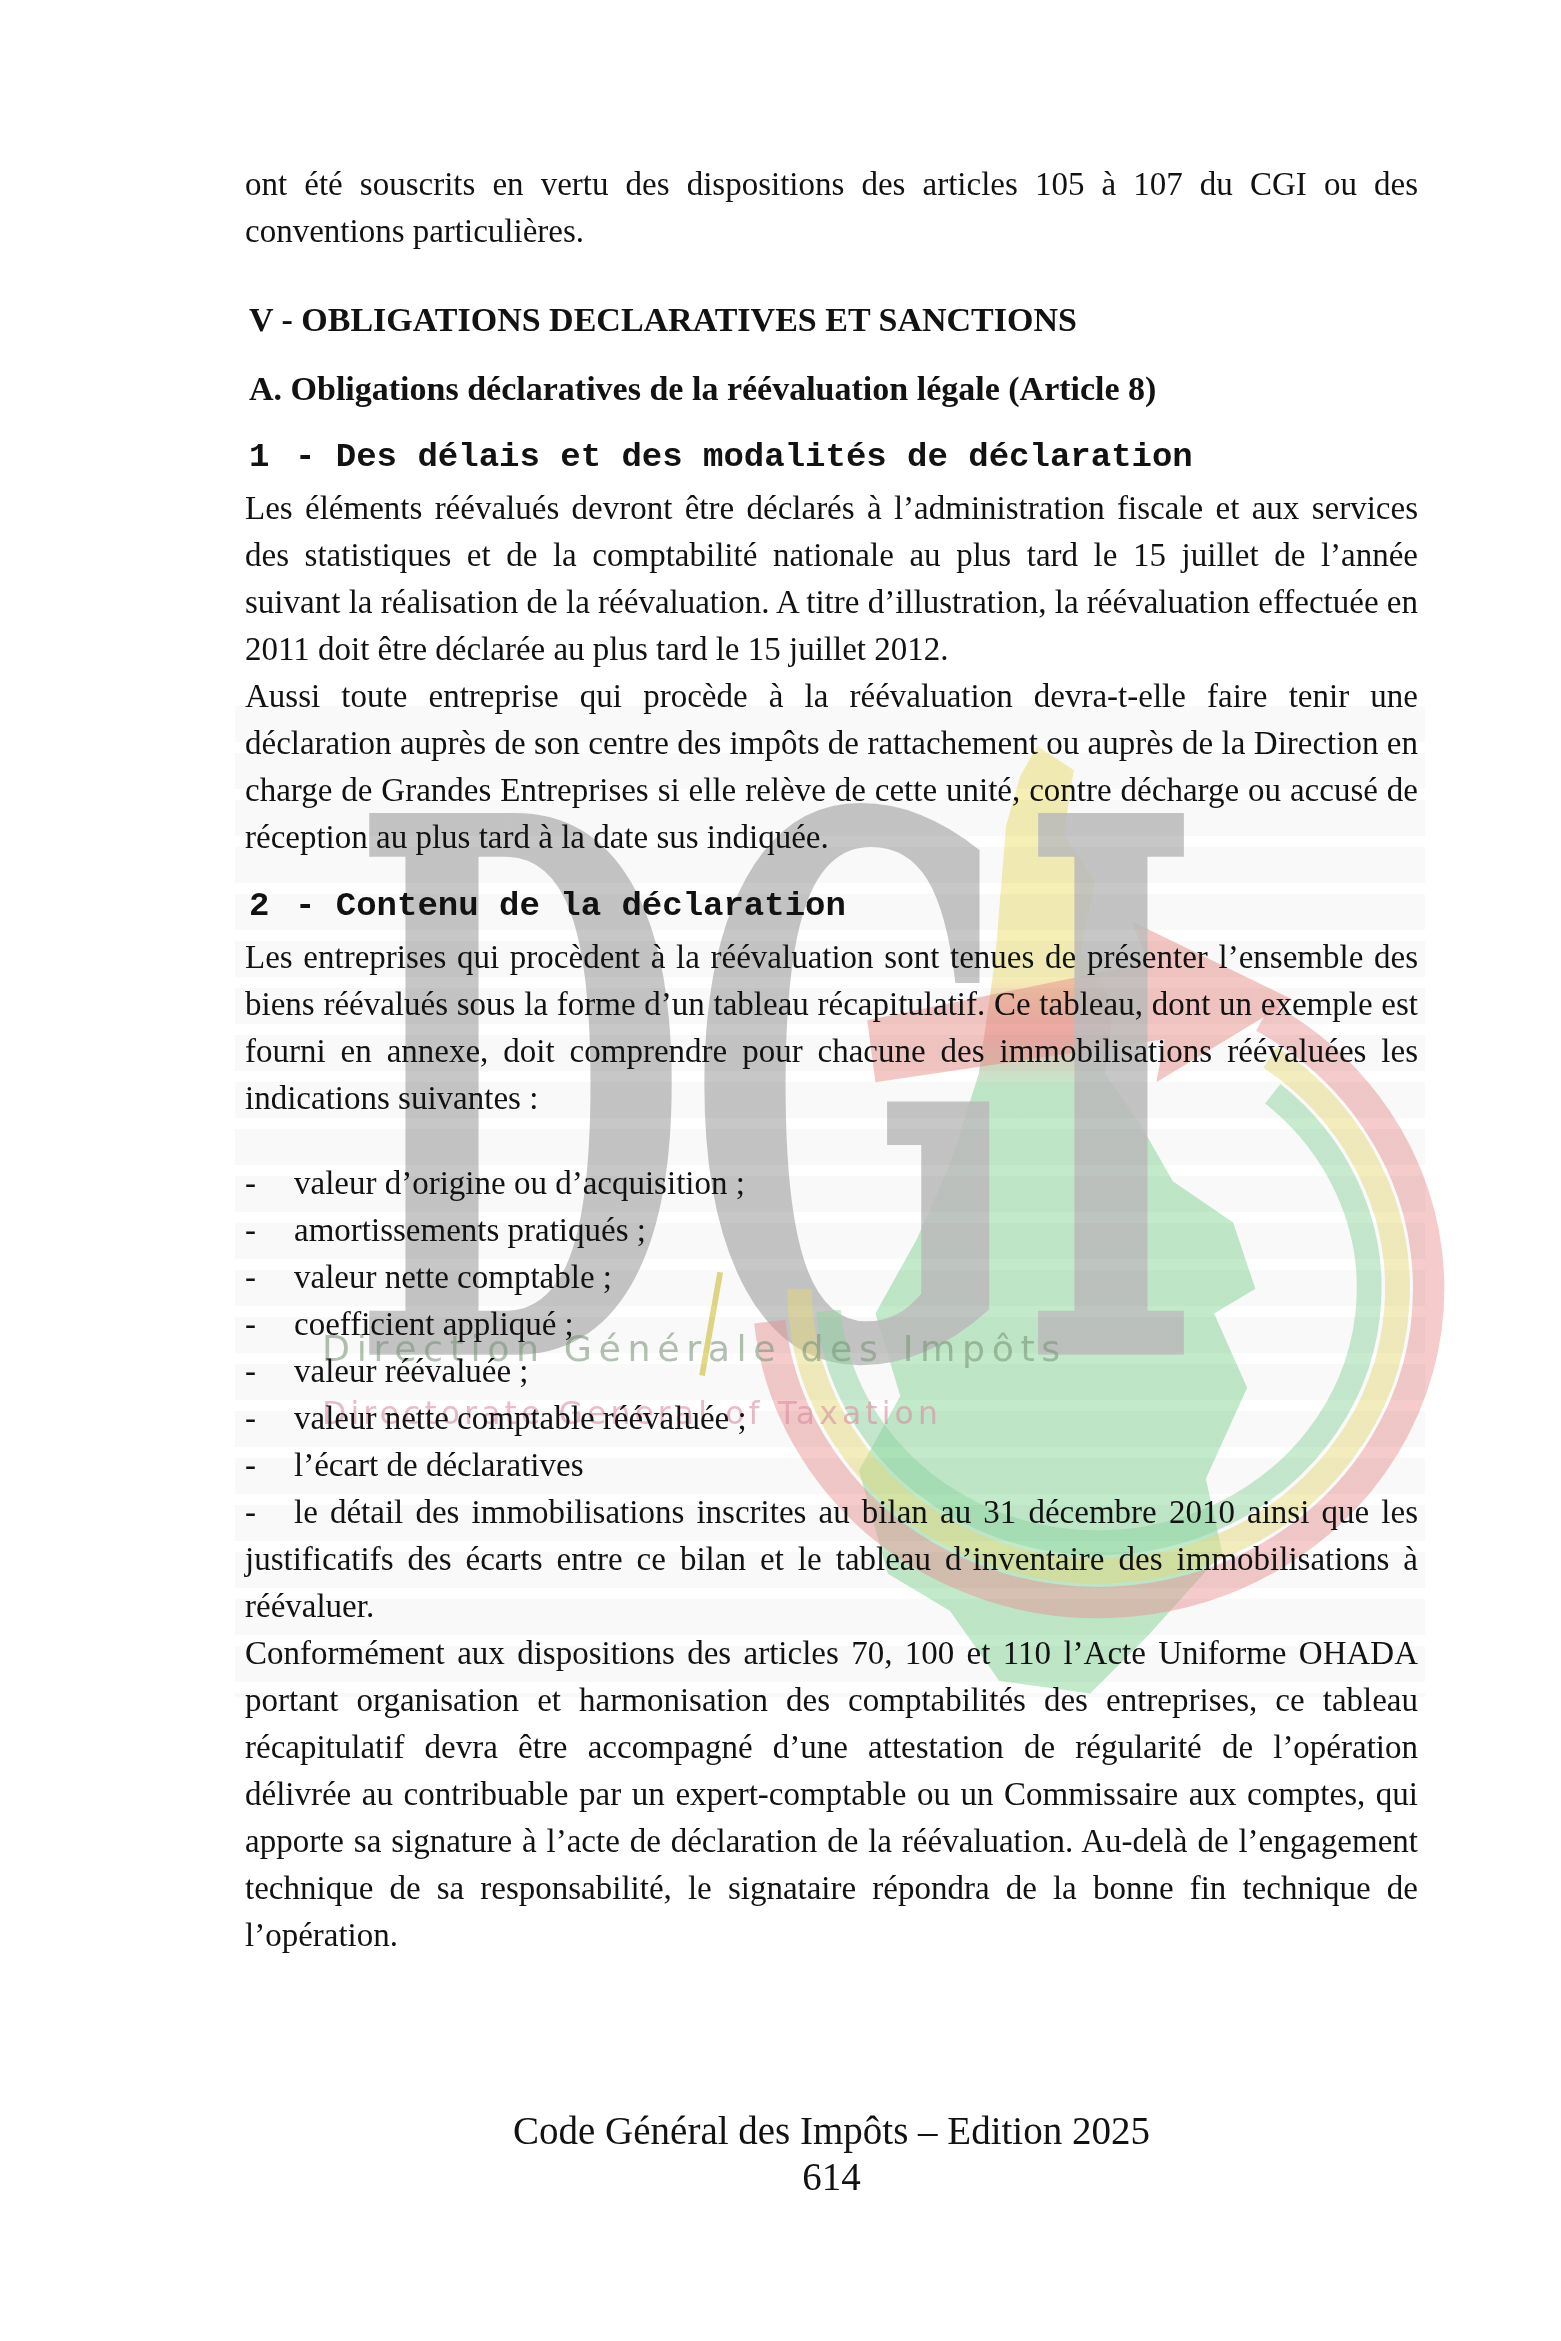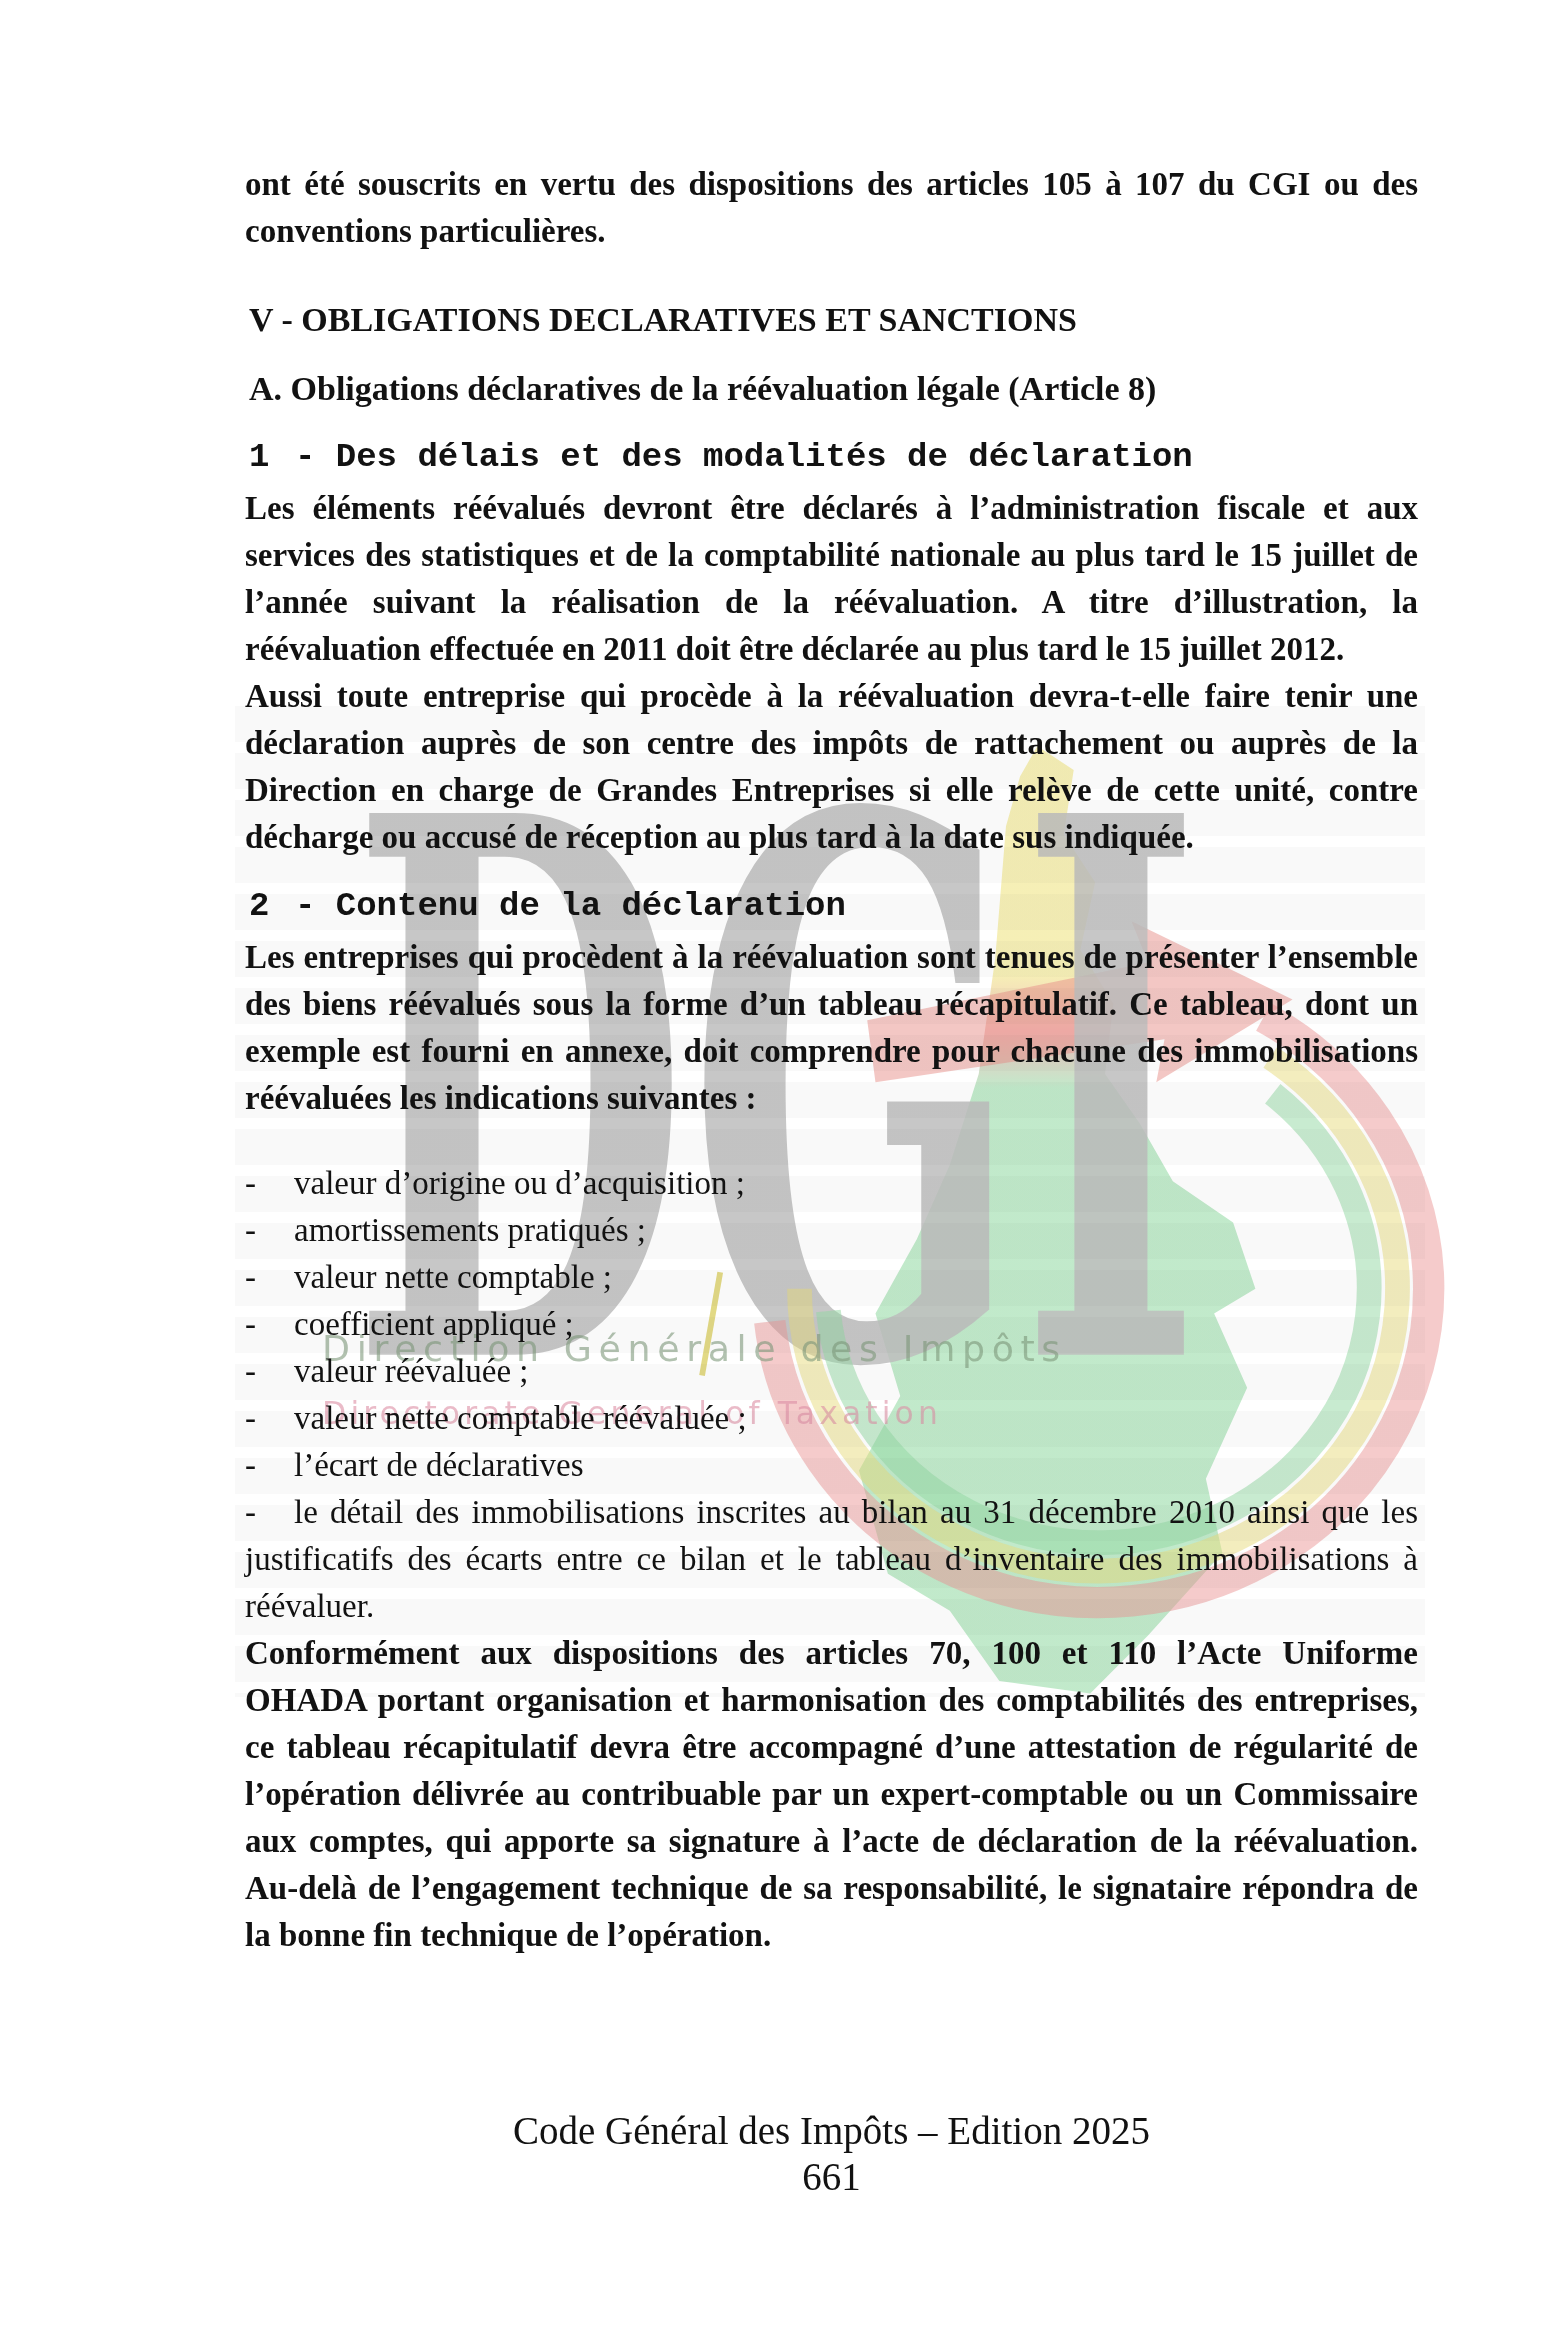--- a/index.html
+++ b/index.html
@@ -13,21 +13,21 @@
   }
   .watermark{position:absolute;inset:0;z-index:0;}
   .scan-bands{
     position:absolute;left:235px;top:706px;width:1190px;height:991px;z-index:0;
     background:repeating-linear-gradient(180deg, rgba(0,0,0,0.022) 0 36px, rgba(0,0,0,0) 36px 47px);
   }
   .content{
     position:absolute;left:245px;top:161px;width:1173px;z-index:2;
     font-size:33px;line-height:47px;text-align:justify;
   }
-  .content p{margin:0;font-weight:bold;}
+  .content p{margin:0;}
   .par{margin-top:21.5px;}
   h2,h3{margin:4px;font-size:34px;line-height:47px;font-weight:bold;text-align:left;}
   .h-main{margin-top:41px;}
   .h-sub{margin-top:22px;}
   .h-num{margin-top:22px;font-family:Liberation Mono, monospace;}
   .hnum{display:inline-block;width:46px;}
   .bullets{margin-top:38px;}
   .bullet-line{text-align:justify;}
   .dash{display:inline-block;width:49px;}
   .footer{
@@ -102,17 +102,17 @@
       <div class="bullet-line"><span class="dash">-</span><span>l’écart de déclaratives</span></div>
       <div class="bullet-line"><span class="dash">-</span><span>le détail des immobilisations inscrites au bilan au 31 décembre 2010 ainsi que les justificatifs des écarts entre ce bilan et le tableau d’inventaire des immobilisations à réévaluer.</span></div>
     </div>
 
     <p class="par">Conformément aux dispositions des articles 70, 100 et 110 l’Acte Uniforme OHADA portant organisation et harmonisation des comptabilités des entreprises, ce tableau récapitulatif devra être accompagné d’une attestation de régularité de l’opération délivrée au contribuable par un expert-comptable ou un Commissaire aux comptes, qui apporte sa signature à l’acte de déclaration de la réévaluation. Au-delà de l’engagement technique de sa responsabilité, le signataire répondra de la bonne fin technique de l’opération.</p>
 
   </div>
 
   <div class="footer">
     <div>Code Général des Impôts – Edition 2025</div>
-    <div>661</div>
+    <div>614</div>
   </div>
 
 </div>
 
 
 </body></html>

